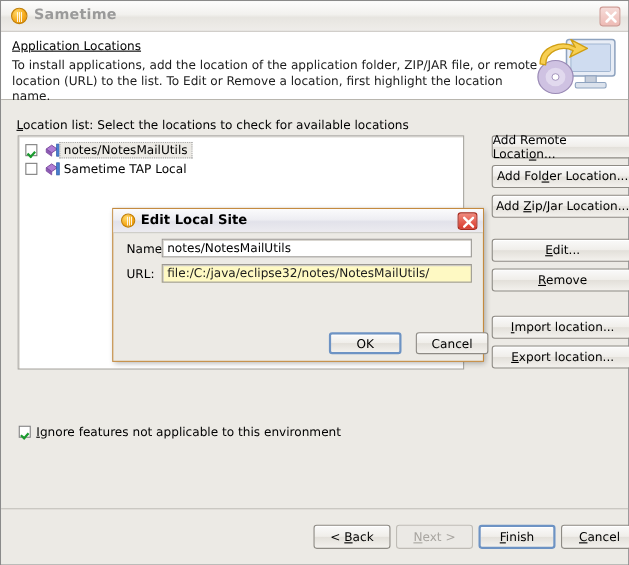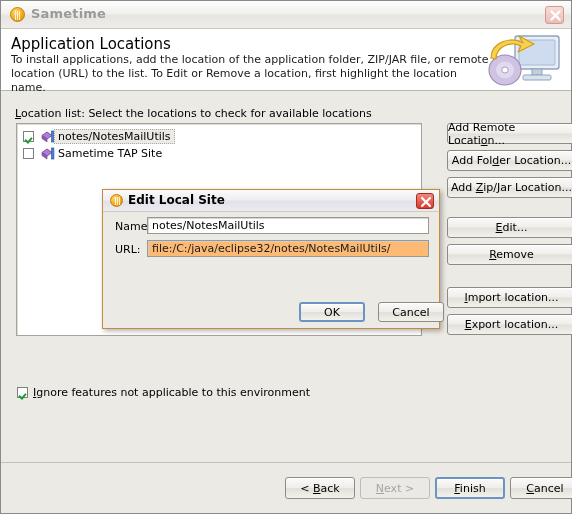--- a/index.html
+++ b/index.html
@@ -26,21 +26,21 @@
   .tb-title{position:absolute;left:30px;top:5px;font-size:13px;font-weight:bold;color:#9a9a9a;
     letter-spacing:.2px;}
   .tb-close{position:absolute;right:7px;top:5px;width:19px;height:18px;border-radius:3px;
     background:linear-gradient(to bottom,#f6dcd9,#eebbb5);border:1px solid #cf9a94;
     box-sizing:border-box;cursor:pointer;}
   .tb-close svg{position:absolute;left:2px;top:1px;}
 
   
   .banner{position:absolute;left:0;top:28px;width:570px;height:62px;background:#ffffff;
     border-bottom:1px solid #b8b5ae;box-sizing:border-box;}
-  .banner-title{position:absolute;left:10px;top:6px;font-size:15px;color:#000;}
+  .banner-title{position:absolute;left:10px;top:6px;font-size:11px;color:#000;text-decoration:underline;}
   .banner-desc{position:absolute;left:10px;top:24px;width:478px;font-size:11px;color:#1b1b1b;
     line-height:14px;}
   .banner-art{position:absolute;right:8px;top:3px;width:78px;height:56px;}
 
   
   .body{position:absolute;left:0;top:90px;width:570px;height:371px;background:#eceae5;}
   .list-label{position:absolute;left:14px;top:16px;font-size:11px;color:#000;}
   .list-box{position:absolute;left:15px;top:32px;width:406px;height:213px;
     background:#fff;border:1px solid #a6a39d;box-sizing:border-box;
     box-shadow:inset 1px 1px 0 #dedbd5;}
@@ -87,21 +87,21 @@
   .m-titletext{position:absolute;left:25px;top:3px;font-size:12px;font-weight:bold;color:#000;}
   .m-close{position:absolute;right:5px;top:3px;width:18px;height:16px;border-radius:3px;
     background:linear-gradient(to bottom,#f08a7e,#d9392b);border:1px solid #a82a1e;
     box-sizing:border-box;cursor:pointer;}
   .m-close svg{position:absolute;left:2px;top:1px;}
   .m-label{position:absolute;font-size:11px;color:#000;}
   .m-field{position:absolute;height:17px;border:1px solid #9b9893;box-sizing:border-box;
     font-size:11px;color:#000;font-family:inherit;padding:0 4px;line-height:15px;
     display:flex;align-items:center;}
   .m-field.rw{background:#fff;box-shadow:inset 1px 1px 0 #d9d6d0;}
-  .m-field.ro{background:#fdba74;color:#1c1c1c;box-shadow:inset 1px 1px 0 #d2cfc9;}
+  .m-field.ro{background:#fef9c3;color:#1c1c1c;box-shadow:inset 1px 1px 0 #d2cfc9;}
   .m-btn{position:absolute;top:112px;width:66px;height:20px;}
 </style>
 </head>
 <body>
 
 <div id="app">
 
   <div class="titlebar">
     <div class="tb-icon"></div>
     <div class="tb-title">Sametime</div>
@@ -144,21 +144,21 @@
         <span class="rowlabel">notes/NotesMailUtils</span>
       </div>
 
       <div class="row">
         <div class="cbx"></div>
         <svg class="siteicon" viewBox="0 0 14 13">
           <path d="M1 5.5 L6 2 L11 5.5 L6 9 Z" fill="#b07cd4" stroke="#7a4a9e" stroke-width="0.9"></path>
           <path d="M1 5.5 L6 9 L6 12 L1 8.5 Z" fill="#8d5bb5" stroke="#7a4a9e" stroke-width="0.7"></path>
           <rect x="10.5" y="1" width="2.4" height="11" fill="#4a7fd0" stroke="#2d5ca8" stroke-width="0.7"></rect>
         </svg>
-        <span class="rowlabel">Sametime TAP Site</span>
+        <span class="rowlabel">Sametime TAP Local</span>
       </div>
     </div>
 
     <div class="btn sidebtn" style="top:32px">
         <span><span>Add Remote Locati</span><u>o</u><span>n...</span></span>
       </div>
     <div class="btn sidebtn" style="top:59px">
         <span><span>Add Fol</span><u>d</u><span>er Location...</span></span>
       </div>
     <div class="btn sidebtn" style="top:86px">

